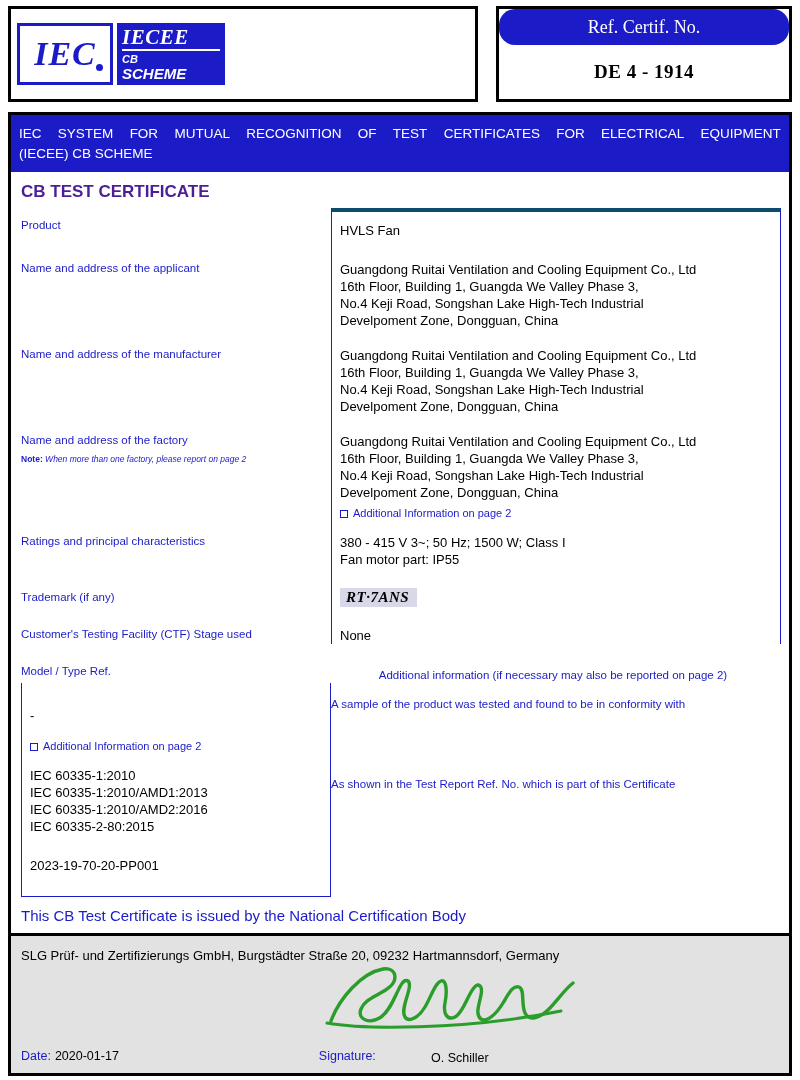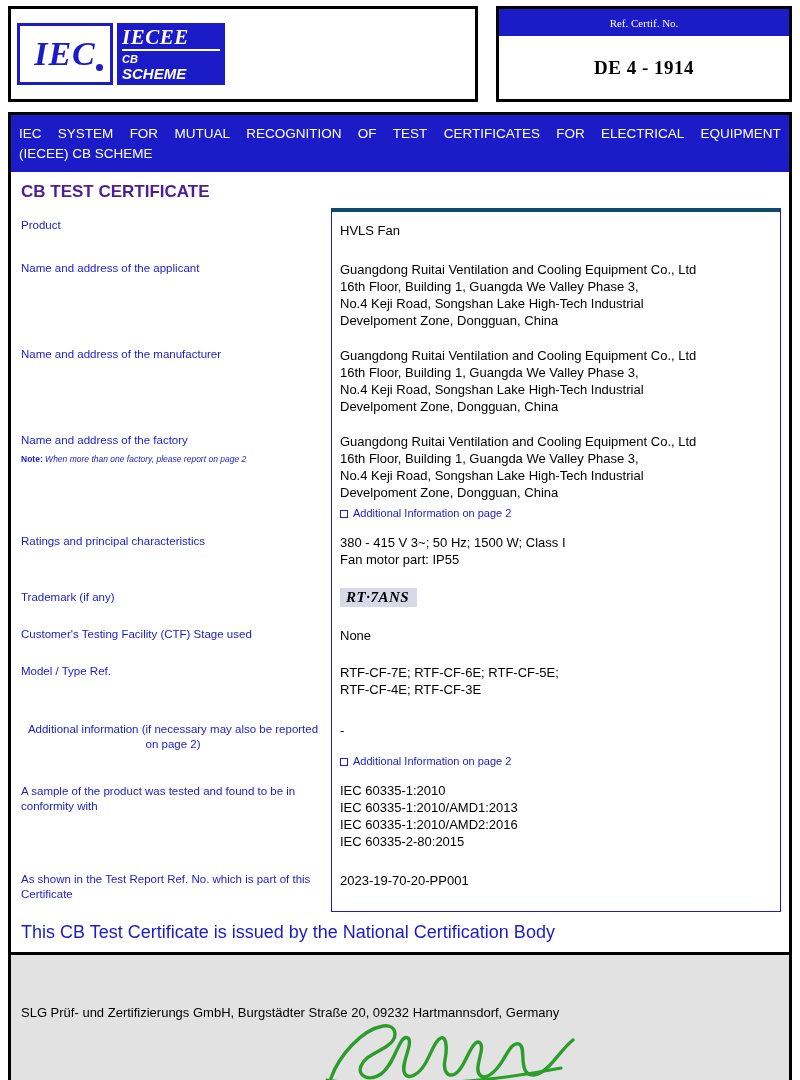--- a/index.html
+++ b/index.html
@@ -109,23 +109,24 @@
     margin-left: 18px;
     border: 3px solid #000;
     box-sizing: border-box;
     display: flex;
     flex-direction: column;
   }
   .ref-title {
     background: #1b1bc8;
     color: #ffffff;
     text-align: center;
-    font-size: 11px;
+    font-size: 18px;
     padding: 8px 0 7px 0;
     font-family: "Liberation Serif", serif;
+    border-radius: 16px;
   }
   .ref-value {
     flex: 1 1 auto;
     display: flex;
     align-items: center;
     justify-content: center;
     font-size: 19px;
     font-weight: bold;
     font-family: "Liberation Serif", serif;
     letter-spacing: 0.5px;
@@ -215,34 +216,34 @@
     font-weight: bold;
     font-size: 15px;
     color: #000000;
     background: #d8d8e8;
     padding: 1px 8px 1px 6px;
     letter-spacing: 0.5px;
   }
 
   .issued-line {
     color: #1b1bc8;
-    font-size: 18px;
+    font-size: 15px;
     padding: 10px 0 9px 10px;
   }
 
   .ncb-box {
     border-top: 3px solid #000;
     background: #e2e2e2;
     padding: 12px 10px 6px 10px;
     font-size: 13px;
     position: relative;
     min-height: 140px;
     box-sizing: border-box;
   }
-  .ncb-name { font-size: 13px; margin-top: 38px; }
+  .ncb-name { font-size: 13px; }
 
   .sig-area {
     position: relative;
     height: 86px;
   }
   .signature {
     position: absolute;
     left: 300px;
     top: -4px;
     width: 260px;
@@ -364,24 +365,20 @@
       <div class="valwrap" style="padding-top:20px;">
         <span class="trademark">RT·7ANS</span>
       </div>
 
       <div class="lab" style="padding-top:20px;">Customer's Testing Facility (CTF) Stage used</div>
       <div class="valwrap" style="padding-top:20px;">
         <div style="white-space:pre-line;">None</div>
       </div>
 
       <div class="lab" style="padding-top:20px;">Model / Type Ref.</div>
-      <div class="valwrap" style="padding-top:20px;">
-        <div style="white-space:pre-line;">RTF-CF-7E; RTF-CF-6E; RTF-CF-5E;
-RTF-CF-4E; RTF-CF-3E</div>
-      </div>
 
       <div class="lab" style="padding-top:24px;text-align:center;">Additional information (if necessary may also be reported on page 2)</div>
       <div class="valwrap" style="padding-top:24px;">
         <div style="white-space:pre-line;">-</div>
         <div class="addl" style="margin-top:14px;">
           <span class="checkbox"></span>
           <span>Additional Information on page 2</span>
         </div>
       </div>
 

